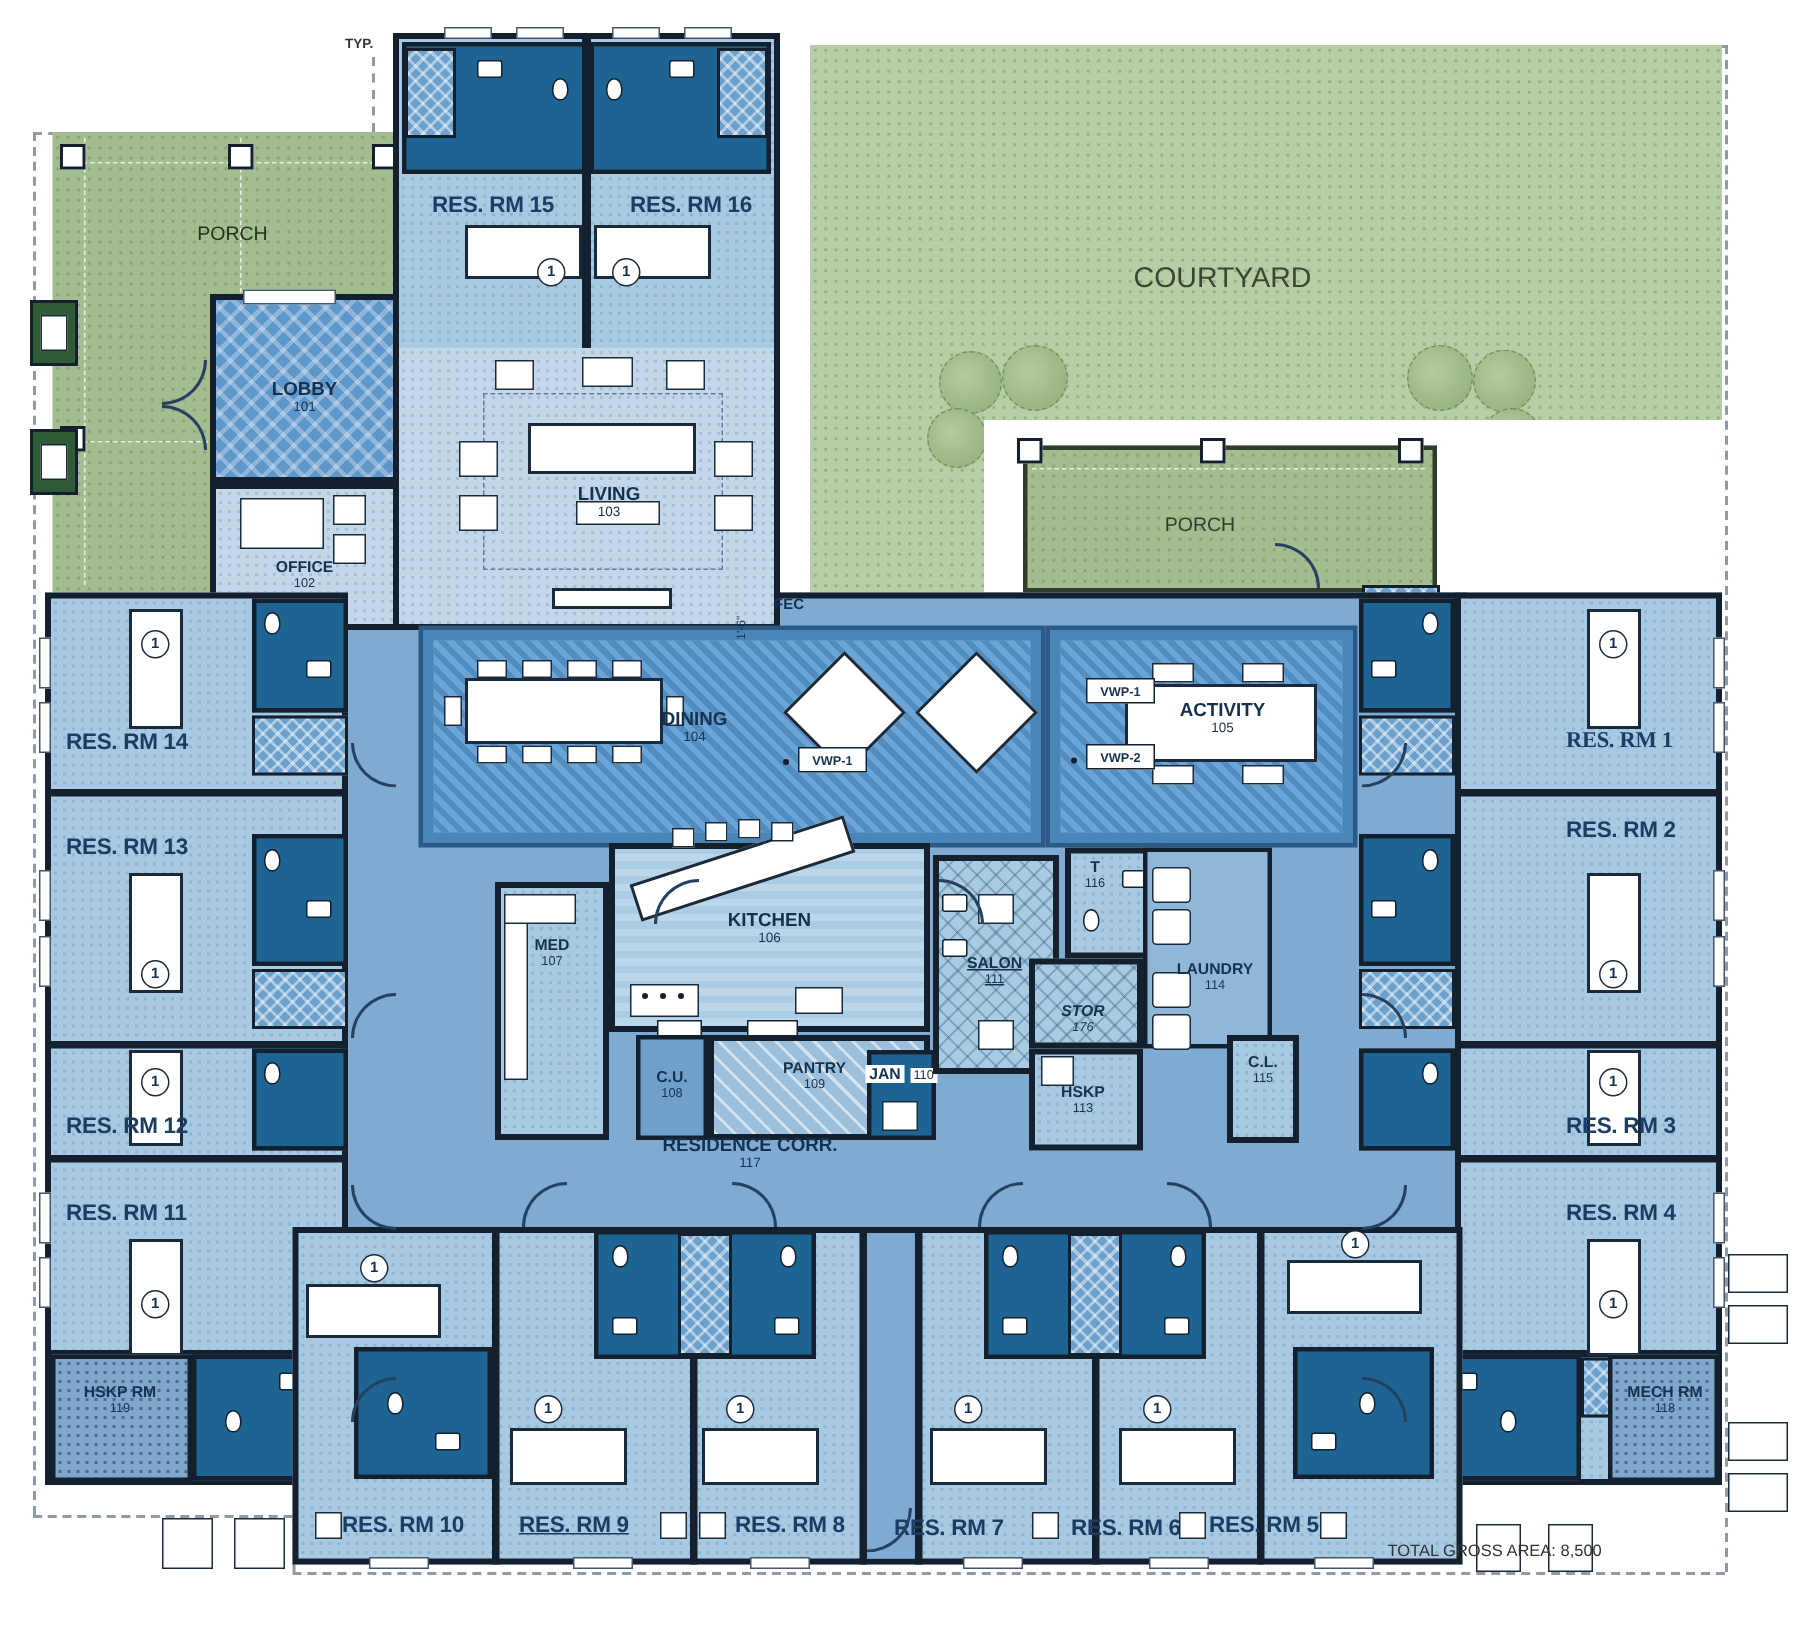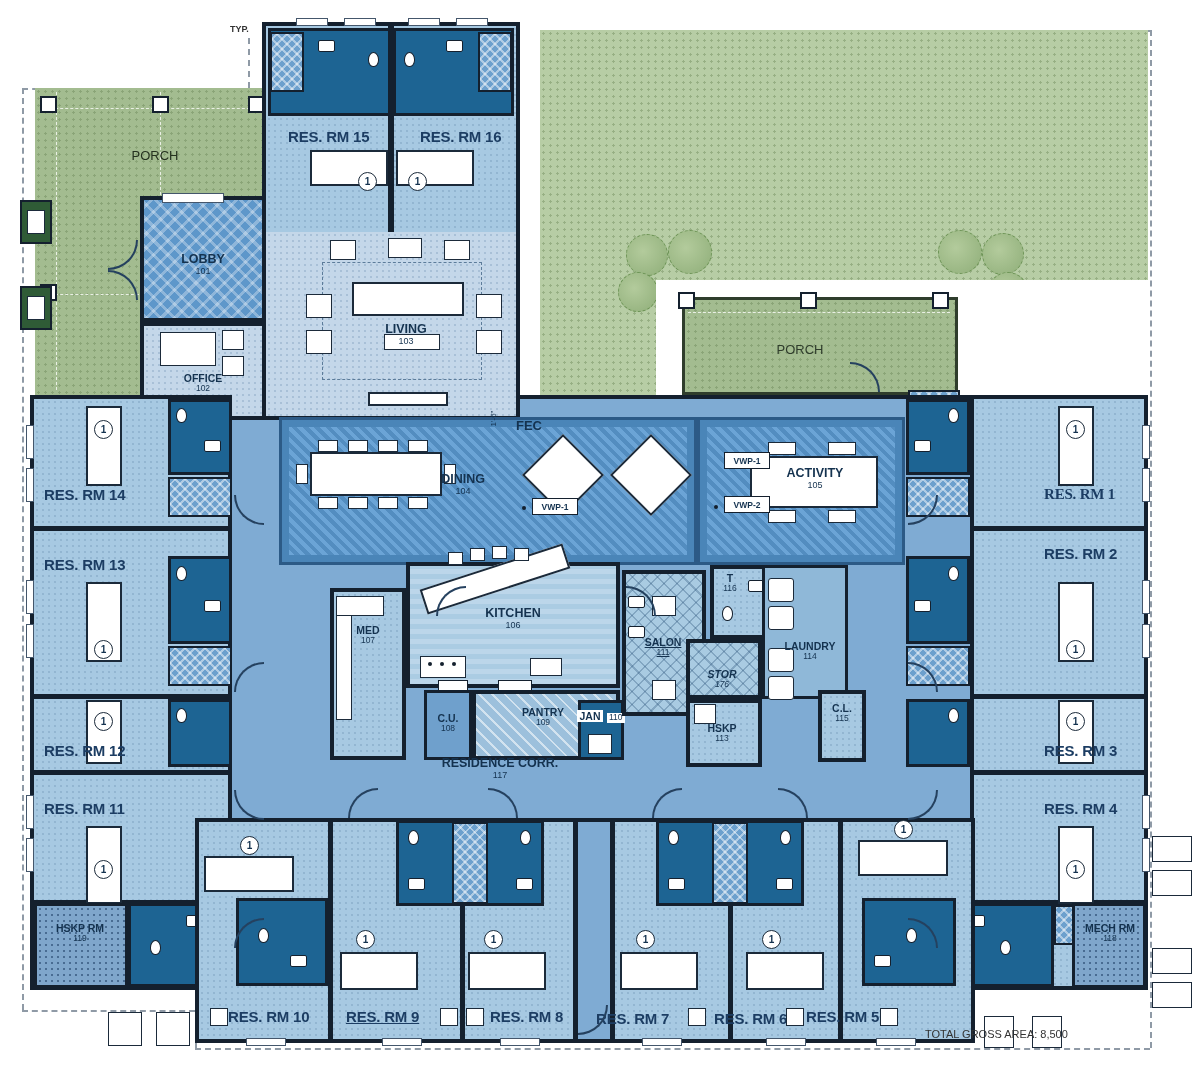--- a/index.html
+++ b/index.html
@@ -58,20 +58,21 @@
   <div class="abs dash-h" style="left:22px;top:1010px;width:173px;"></div>
   <div class="abs dash-v" style="left:195px;top:1010px;height:38px;"></div>
   <div class="abs dash-h" style="left:195px;top:1048px;width:955px;"></div>
   <div class="abs dash-v" style="left:1150px;top:30px;height:1018px;"></div>
   <div class="abs dash-h" style="left:540px;top:30px;width:610px;"></div>
   <div class="abs dash-v" style="left:248px;top:38px;height:50px;"></div>
   <div class="abs" style="left:230px;top:24px;font-size:9px;font-weight:bold;color:#333;">TYP.</div>
 
   <div class="abs green" style="left:540px;top:30px;width:608px;height:365px;"></div>
   <div class="abs glabel" style="left:690px;top:172px;width:250px;font-size:19px;line-height:27px;color:#3a4634;">
+    <span style="display:block;">COURTYARD</span>
   </div>
   <div class="abs tree" style="left:626px;top:234px;width:42px;height:42px;"></div>
   <div class="abs tree" style="left:668px;top:230px;width:44px;height:44px;"></div>
   <div class="abs tree" style="left:938px;top:230px;width:44px;height:44px;"></div>
   <div class="abs tree" style="left:982px;top:233px;width:42px;height:42px;"></div>
   <div class="abs tree" style="left:618px;top:272px;width:40px;height:40px;"></div>
   <div class="abs tree" style="left:988px;top:272px;width:40px;height:40px;"></div>
 
   <div class="abs" style="left:656px;top:280px;width:492px;height:115px;background:#fff;"></div>
   <div class="abs pgreen" style="left:682px;top:297px;width:276px;height:98px;"></div>
@@ -279,21 +280,21 @@
     <span class="no">105</span>
   </div>
   <div class="abs whiteth" style="left:768px;top:442px;width:28px;height:13px;"></div>
   <div class="abs whiteth" style="left:828px;top:442px;width:28px;height:13px;"></div>
   <div class="abs whiteth" style="left:768px;top:510px;width:28px;height:13px;"></div>
   <div class="abs whiteth" style="left:828px;top:510px;width:28px;height:13px;"></div>
   <div class="abs tag" style="left:724px;top:452px;width:46px;height:17px;">VWP-1</div>
   <div class="abs tag" style="left:724px;top:496px;width:46px;height:17px;">VWP-2</div>
   <div class="abs dot" style="left:714px;top:505px;"></div>
 
-  <div class="abs" style="left:516px;top:418px;font-size:13px;font-weight:bold;color:#14324f;">FEC</div>
+  <div class="abs" style="left:516px;top:398px;font-size:10px;font-weight:bold;color:#14324f;">FEC</div>
   <div class="abs" style="left:486px;top:414px;font-size:8px;color:#14324f;transform:rotate(-90deg);">1'-6"</div>
 
   <div class="abs room block" style="left:330px;top:588px;width:76px;height:172px;"></div>
   <div class="abs whiteth" style="left:336px;top:600px;width:16px;height:120px;"></div>
   <div class="abs whiteth" style="left:336px;top:596px;width:48px;height:20px;"></div>
   <div class="abs rmlab" style="left:334px;top:624px;width:68px;">
     <span class="nm">MED</span>
     <span class="no">107</span>
   </div>
   <div class="abs kstripe block" style="left:406px;top:562px;width:214px;height:126px;"></div>

